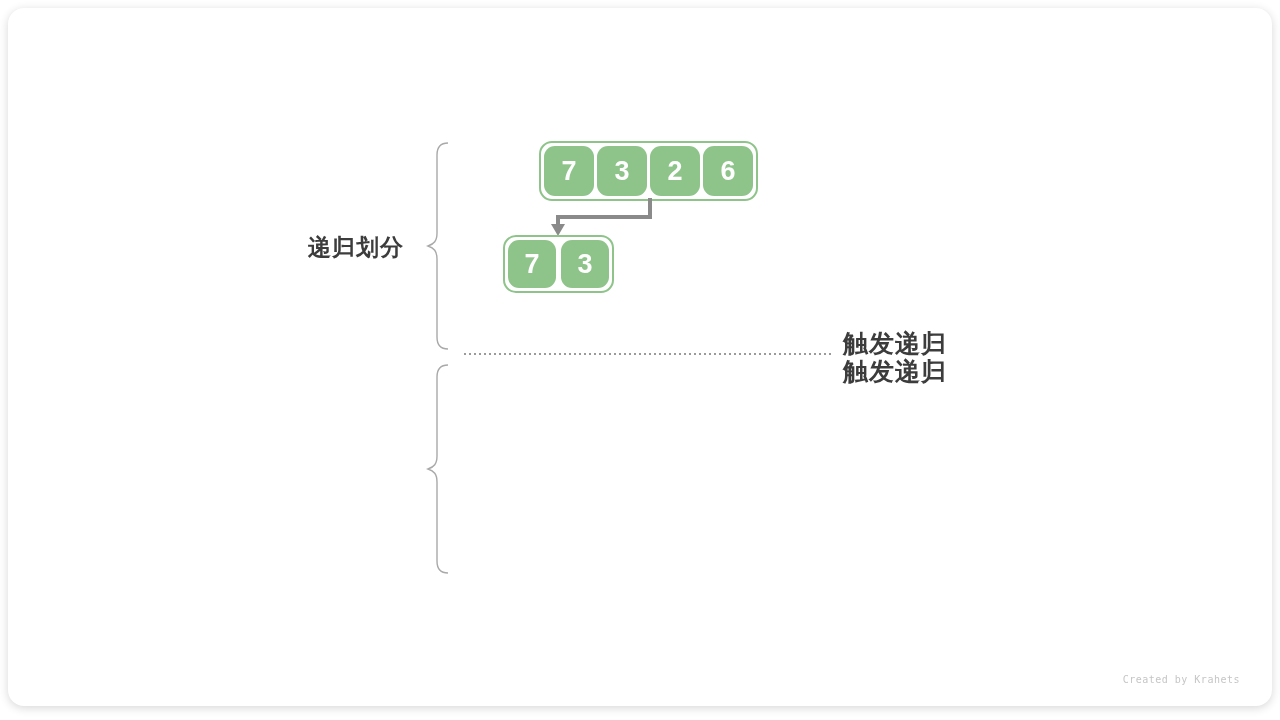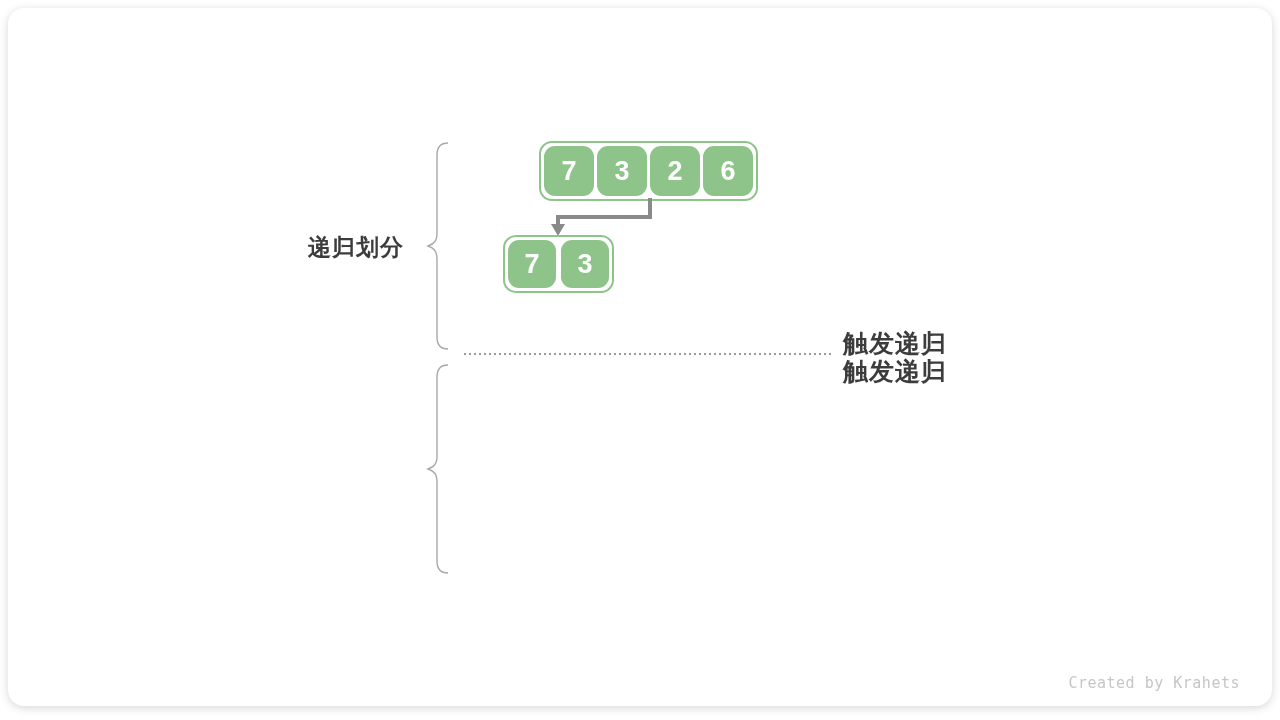--- a/index.html
+++ b/index.html
@@ -75,21 +75,21 @@
     color: #3c3c3c;
     line-height: 28px;
     letter-spacing: 1px;
     white-space: nowrap;
   }
   
   .credit {
     position: absolute;
     right: 32px; top: 666px;
     font-family: "DejaVu Sans Mono", "Liberation Mono", monospace;
-    font-size: 15px;
+    font-size: 10px;
     color: #c6c6c6;
     letter-spacing: 0.5px;
   }
 </style>
 </head>
 <body>
 
 <div class="card">
 
   <div class="array-outer array-level1">

